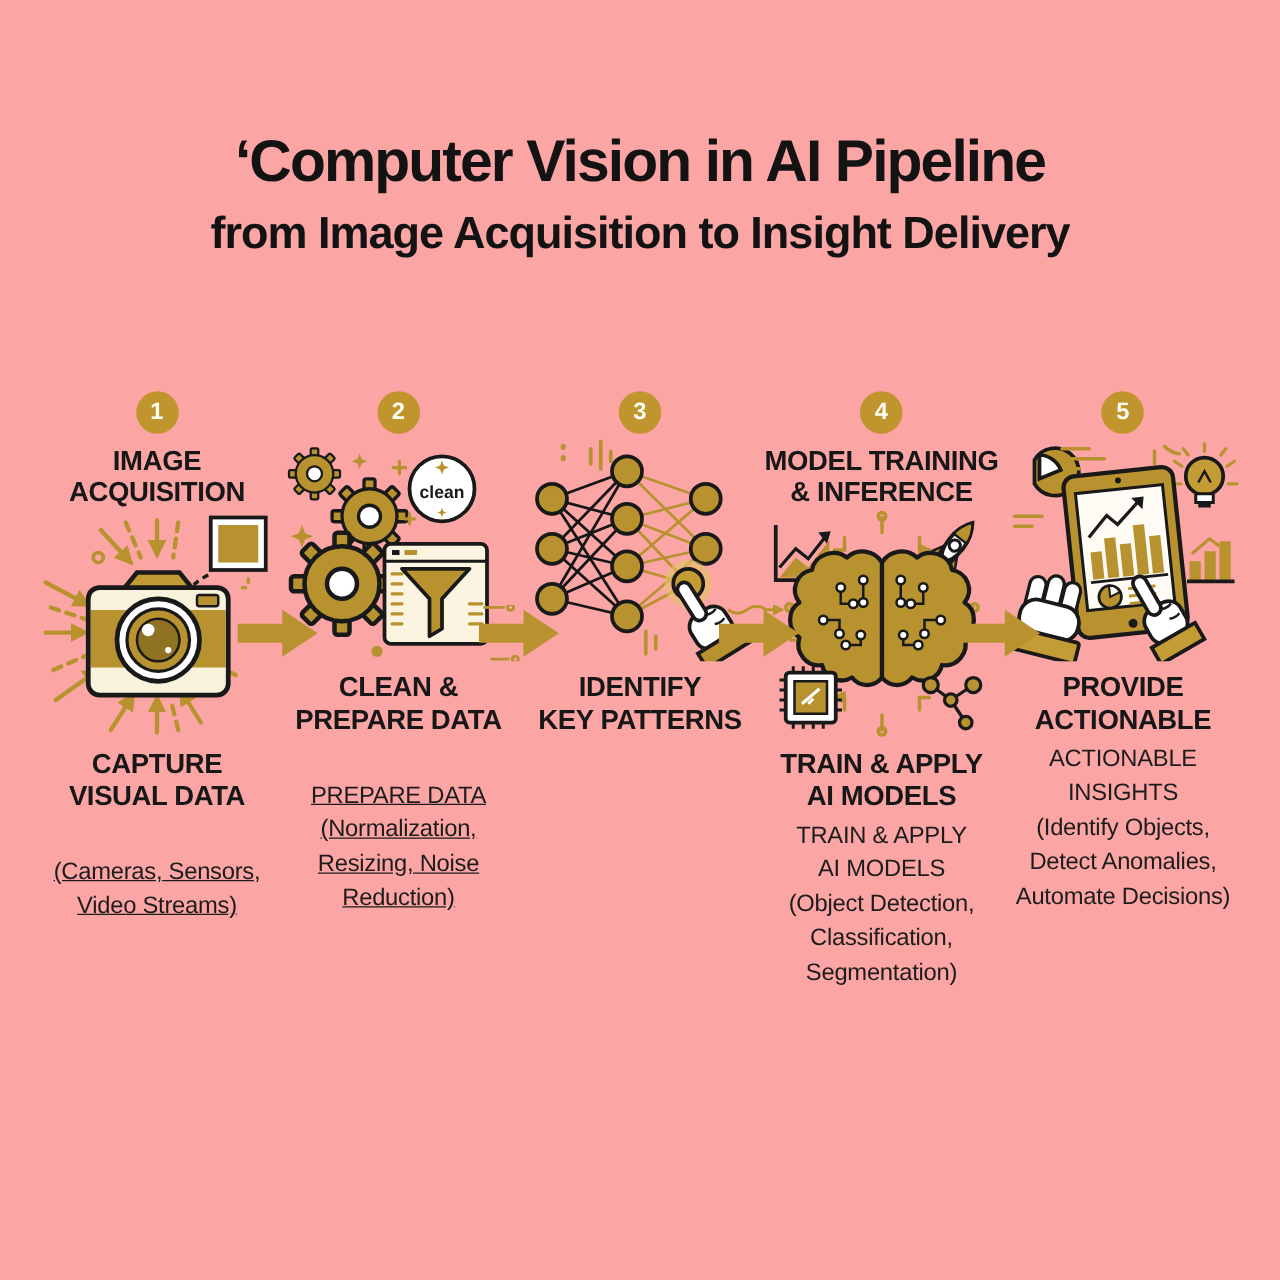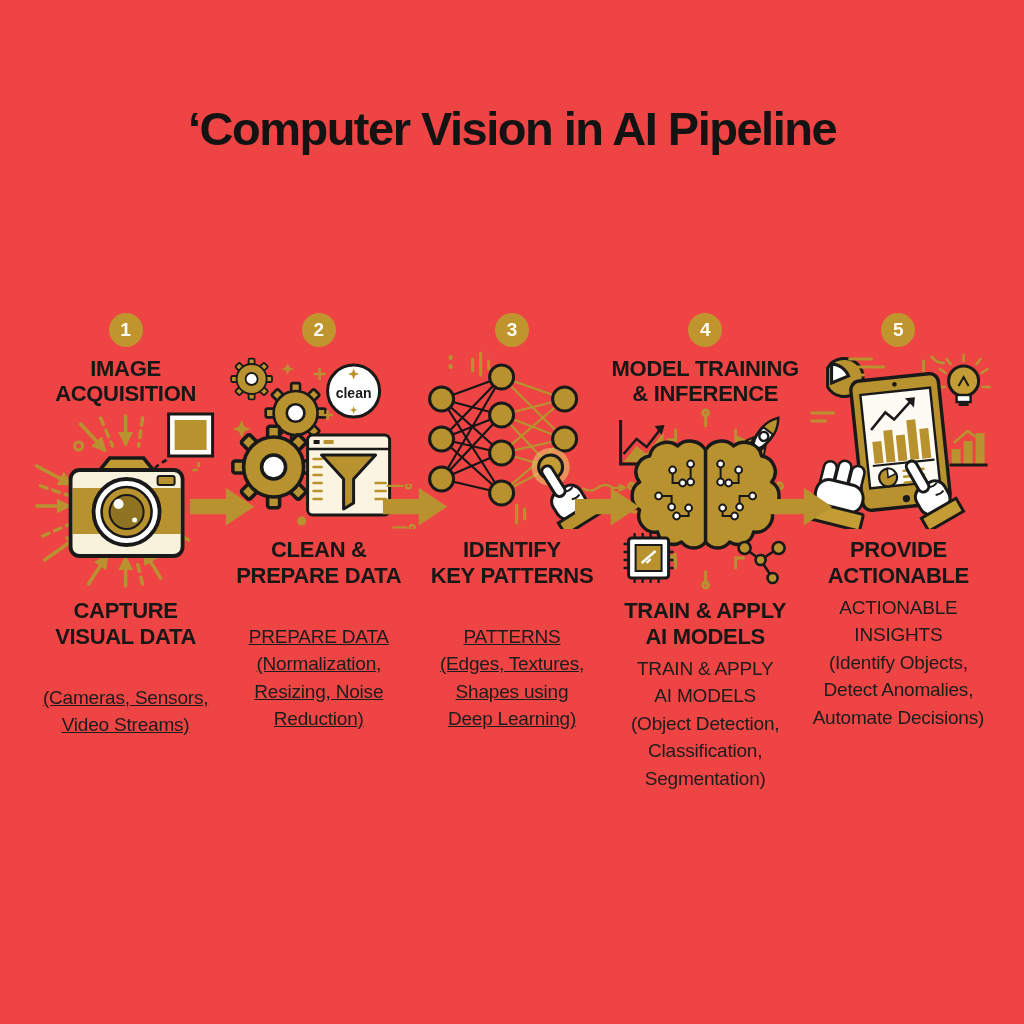--- a/index.html
+++ b/index.html
@@ -1,16 +1,16 @@
 <!DOCTYPE html>
 <html><head>
 <meta charset="utf-8">
 <style>
   html,body{margin:0;padding:0;background:#e9e9e9;}
-  .canvas{position:relative;width:1024px;height:1024px;background:#ef4444;overflow:hidden;
+  .canvas{position:relative;width:1024px;height:1024px;background:#fca5a5;overflow:hidden;
           font-family:"Liberation Sans",sans-serif;color:#161616;}
   
   .header{position:absolute;top:104px;left:0;right:0;text-align:center;}
   .title{font-size:47px;font-weight:bold;letter-spacing:-1.5px;line-height:1.08;margin:0;color:#131313;}
   .subtitle{font-size:36px;font-weight:bold;letter-spacing:-0.8px;margin:10px 0 0 0;color:#131313;}
   
   .pipeline{position:absolute;top:305px;left:30px;width:964px;display:grid;
             grid-template-columns:repeat(5,1fr);column-gap:2px;}
   .stage{display:flex;flex-direction:column;align-items:center;text-align:center;}
   .badge{width:34px;height:34px;border-radius:50%;background:#C0952E;color:#FDFDF5;
@@ -28,20 +28,21 @@
   .flow-arrow{position:absolute;width:66px;height:48px;}
   .fa1{left:190px;top:484px;} .fa2{left:383px;top:484px;} .fa3{left:575px;top:484px;} .fa4{left:768px;top:484px;}
 </style>
 </head>
 <body>
 
 <div class="canvas">
 
   <div class="header">
     <h1 class="title">‘Computer Vision in AI Pipeline</h1>
+    <h2 class="subtitle">from Image Acquisition to Insight Delivery</h2>
   </div>
 
   <div class="pipeline">
 
     <div class="stage">
       <div class="badge">1</div>
       <div class="stage-name">IMAGE
 ACQUISITION</div>
       <div class="stage-icon">
         <svg viewBox="0 0 190 182">
@@ -186,24 +187,20 @@
           <g transform="translate(148,152) rotate(-32)">
             <rect x="-14" y="-10" width="32" height="30" rx="11" fill="#FFFFFF" stroke="#191919" stroke-width="3"></rect>
             <rect x="-5.5" y="-38" width="11" height="34" rx="5.5" fill="#FFFFFF" stroke="#191919" stroke-width="3"></rect>
             <path d="M4,-6 q5,2 9,0 M6,4 q5,2 9,0" fill="none" stroke="#191919" stroke-width="2"></path>
             <rect x="-18" y="17" width="40" height="14" fill="#B8922F" stroke="#191919" stroke-width="3"></rect>
           </g>
         </svg>
       </div>
       <div class="stage-summary">IDENTIFY
 KEY PATTERNS</div>
-      <div class="stage-detail pad-line">PATTERNS
-(Edges, Textures,
-Shapes using
-Deep Learning)</div>
     </div>
 
     <div class="stage">
       <div class="badge">4</div>
       <div class="stage-name">MODEL TRAINING
 &amp; INFERENCE</div>
       <div class="stage-icon">
         <svg viewBox="0 0 190 182">
           <defs>
             <path id="i4-brainL" d="M95,42 c-6,-10 -20,-12 -28,-4 c-10,-8 -26,-2 -28,10 c-12,2 -18,16 -10,26 c-10,6 -10,22 0,28 c-4,12 6,24 18,22 c2,10 14,16 24,10 c6,8 18,8 24,0 Z"></path>

